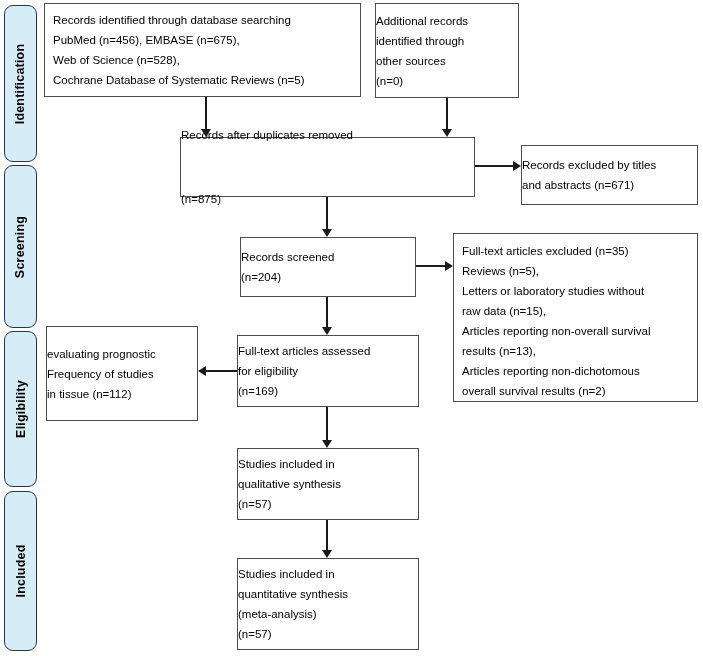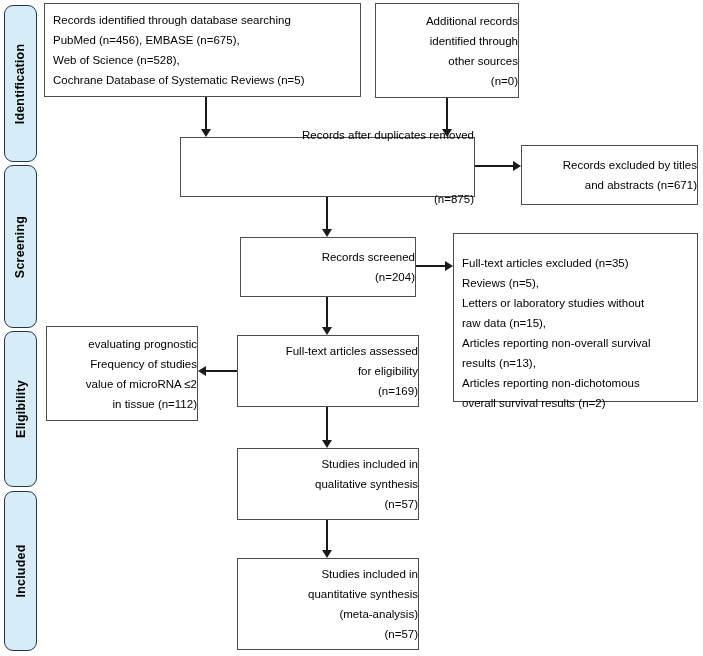--- a/index.html
+++ b/index.html
@@ -32,21 +32,21 @@
   .fbox {
     position:absolute;
     background:#ffffff;
     border:1.5px solid #4d4d4d;
     box-sizing:border-box;
     font-size:11.5px;
     line-height:20px;
   }
   .fbox.centered {
     display:flex; flex-direction:column;
-    align-items:flex-end; justify-content:center;
+    align-items:flex-start; justify-content:center;
     text-align:center;
   }
   .fbox.paragraph { padding:6px 8px 4px 8px; text-align:left; }
   .fbox .line { display:block; }
   .fbox .center { text-align:left; }
   
   .aline-v { position:absolute; width:2px; background:#1a1a1a; }
   .aline-h { position:absolute; height:2px; background:#1a1a1a; }
   .ahead { position:absolute; width:0; height:0; }
   .ahead.down  { border-left:5px solid transparent; border-right:5px solid transparent; border-top:8px solid #1a1a1a; }
@@ -93,35 +93,34 @@
   <div class="fbox centered" style="left:521px; top:145px; width:177px; height:60px;">
     <span class="line">Records excluded by titles</span>
     <span class="line">and abstracts (n=671)</span>
   </div>
 
   <div class="fbox centered" style="left:240px; top:237px; width:176px; height:60px;">
     <span class="line">Records screened</span>
     <span class="line">(n=204)</span>
   </div>
 
-  <div class="fbox paragraph" style="left:453px; top:233px; width:245px; height:169px; padding-top:19px;">
+  <div class="fbox paragraph" style="left:453px; top:233px; width:245px; height:169px; padding-top:7px;">
     <span class="line center">Full-text articles excluded (n=35)</span>
     <span class="line">Reviews (n=5),</span>
     <span class="line">Letters or laboratory studies without</span>
     <span class="line">raw data (n=15),</span>
     <span class="line">Articles reporting non-overall survival</span>
     <span class="line">results (n=13),</span>
     <span class="line">Articles reporting non-dichotomous</span>
     <span class="line">overall survival results (n=2)</span>
   </div>
 
   <div class="fbox centered" style="left:46px; top:326px; width:152px; height:95px;">
     <span class="line">evaluating prognostic</span>
     <span class="line">Frequency of studies</span>
-    <span class="line">value of microRNA ≤2</span>
     <span class="line">in tissue (n=112)</span>
   </div>
 
   <div class="fbox centered" style="left:237px; top:335px; width:182px; height:72px;">
     <span class="line">Full-text articles assessed</span>
     <span class="line">for eligibility</span>
     <span class="line">(n=169)</span>
   </div>
 
   <div class="fbox centered" style="left:237px; top:448px; width:182px; height:72px;">

